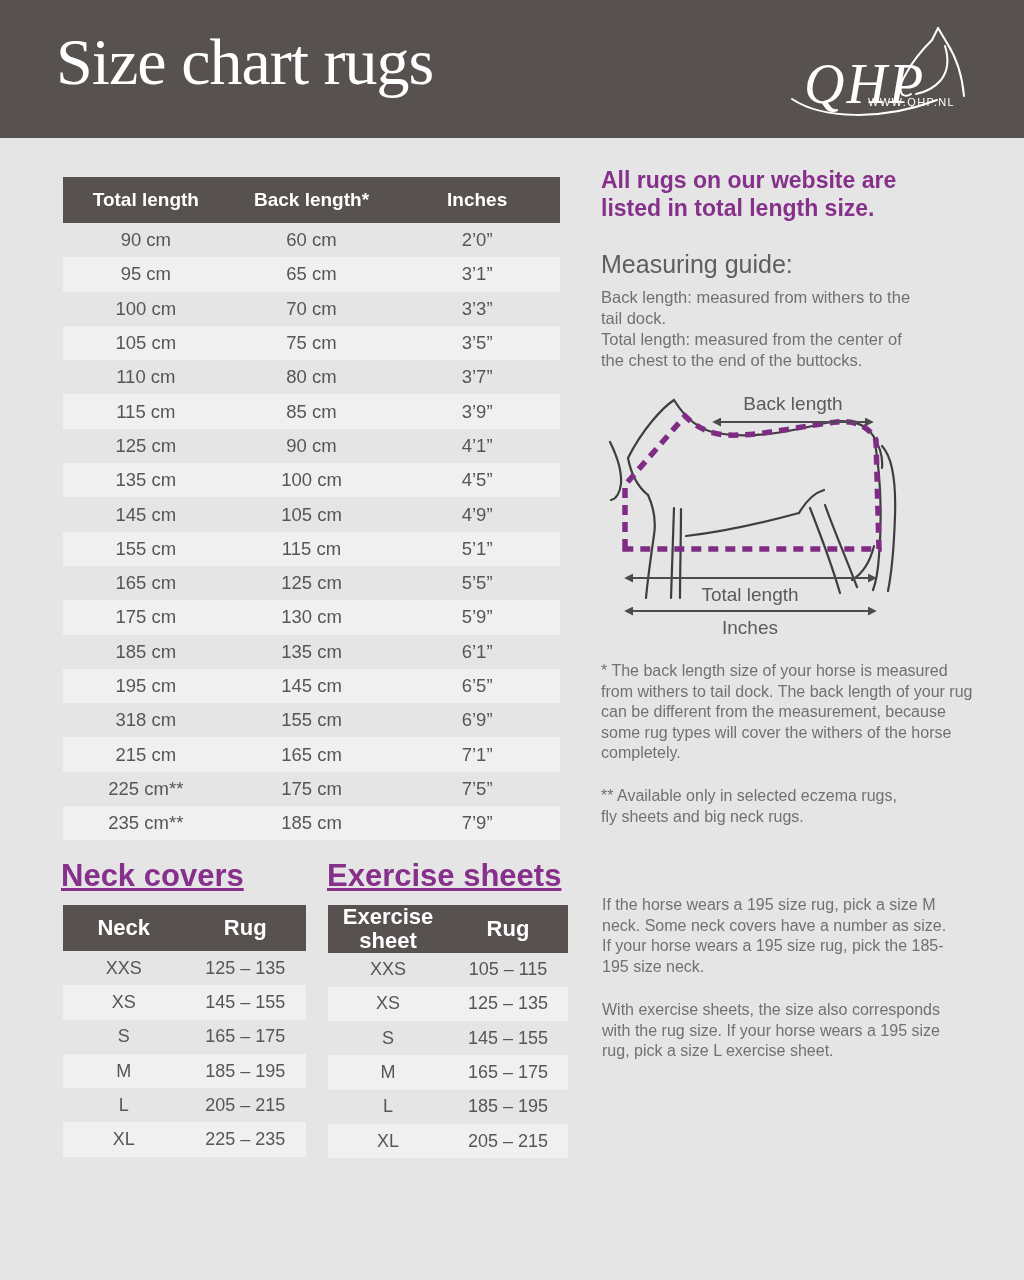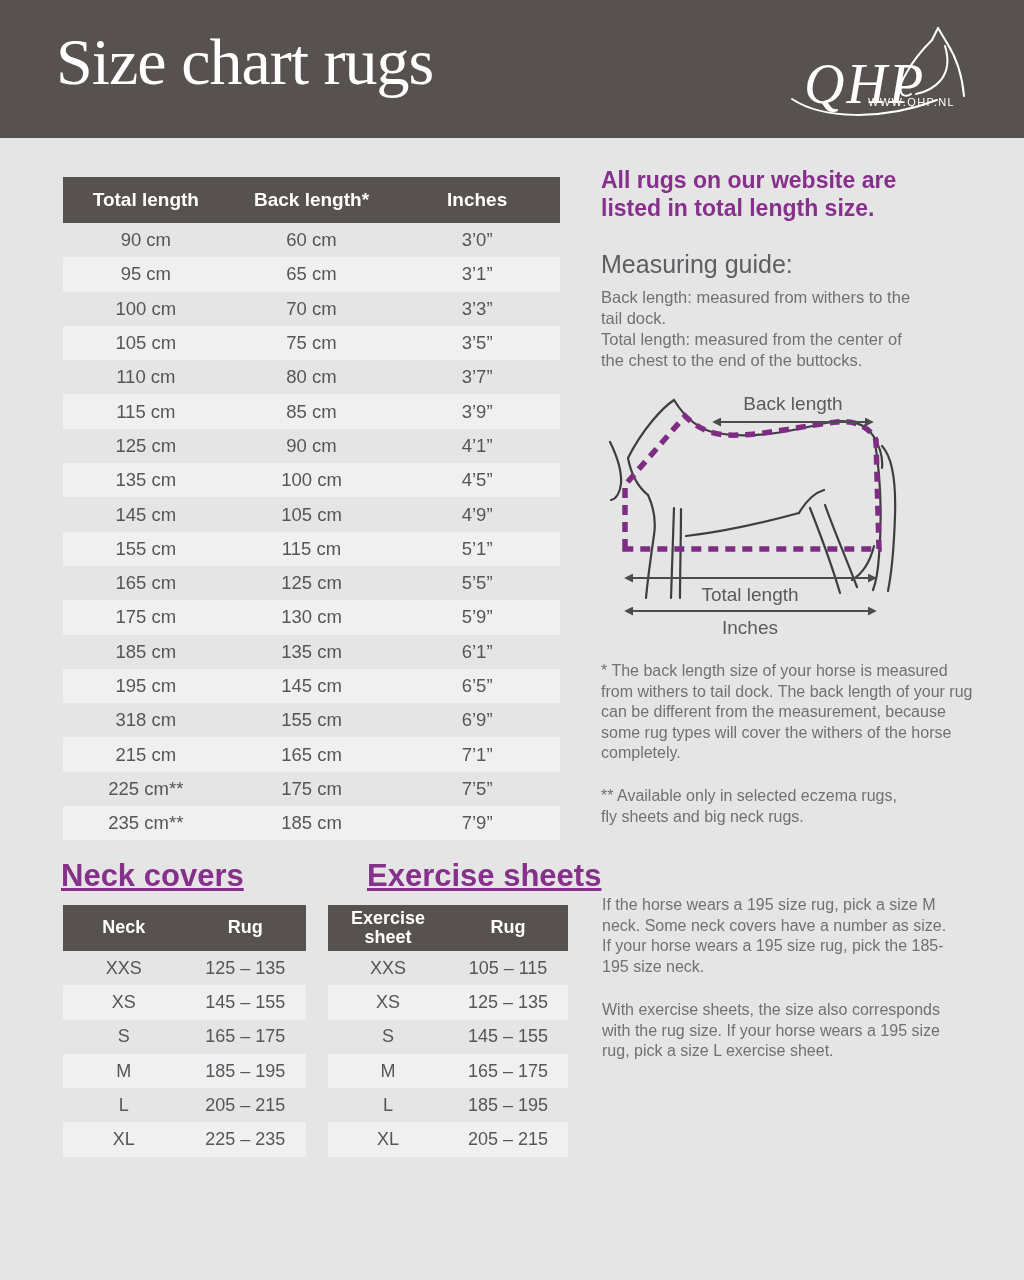--- a/index.html
+++ b/index.html
@@ -22,41 +22,41 @@
   
   table.sc{position:absolute;border-collapse:collapse;table-layout:fixed;}
   table.sc thead th{background:#57514f;color:#ffffff;font-weight:bold;
     font-size:19px;height:46px;text-align:center;vertical-align:middle;line-height:1.08;padding:0 6px;}
   table.sc tbody td{height:34.3px;text-align:center;vertical-align:middle;
     font-size:18.5px;color:#55565a;padding:0;}
   table.sc tbody tr:nth-child(even){background:#f1f0f0;}
   #main-table{left:63px;top:177px;width:497px;}
   #neck-table{left:63px;top:905px;width:243px;}
   #ex-table{left:328px;top:905px;width:240px;}
-  #neck-table thead th,#ex-table thead th{font-size:18px;}
+  #neck-table thead th,#ex-table thead th{font-size:22px;}
   #neck-table tbody td,#ex-table tbody td{font-size:18px;}
 
   
   .intro{position:absolute;left:601px;top:166px;margin:0;width:430px;
     font-size:23px;font-weight:bold;color:#86308c;line-height:28px;white-space:pre-line;}
   .measuring-title{position:absolute;left:601px;top:250px;margin:0;
     font-size:25px;font-weight:normal;color:#5d5e61;}
   .measuring-text{position:absolute;left:601px;top:287px;margin:0;width:430px;
     font-size:16.5px;color:#707174;line-height:21px;white-space:pre-line;}
   .diagram{position:absolute;left:602px;top:386px;}
   .diagram text{font-family:"Liberation Sans",sans-serif;fill:#5a5b5e;font-size:19px;}
   .fn{position:absolute;left:601px;margin:0;width:445px;
     font-size:16px;color:#707174;line-height:20.5px;white-space:pre-line;}
   #fn1{top:661px;}
   #fn2{top:786px;}
 
   
   .section-title{position:absolute;margin:0;font-size:31px;font-weight:bold;color:#86308c;text-decoration:underline;}
   #neck-title{left:61px;top:858px;}
-  #ex-title{left:327px;top:858px;margin-left:40px;}
+  #ex-title{left:327px;top:858px;}
   .bottom-text{position:absolute;left:602px;top:895px;width:420px;}
   .bottom-text p{margin:0 0 23px 0;font-size:16px;color:#707174;
     line-height:20.5px;white-space:pre-line;}
 </style>
 </head>
 <body>
 
 <div class="page">
 
   <div class="banner">
@@ -86,21 +86,21 @@
       <tr>
         <th>Total length</th>
         <th>Back length*</th>
         <th>Inches</th>
       </tr>
     </thead>
     <tbody>
         <tr>
           <td>90 cm</td>
           <td>60 cm</td>
-          <td>3’0”</td>
+          <td>2’0”</td>
         </tr>
         <tr>
           <td>95 cm</td>
           <td>65 cm</td>
           <td>3’1”</td>
         </tr>
         <tr>
           <td>100 cm</td>
           <td>70 cm</td>
           <td>3’3”</td>

